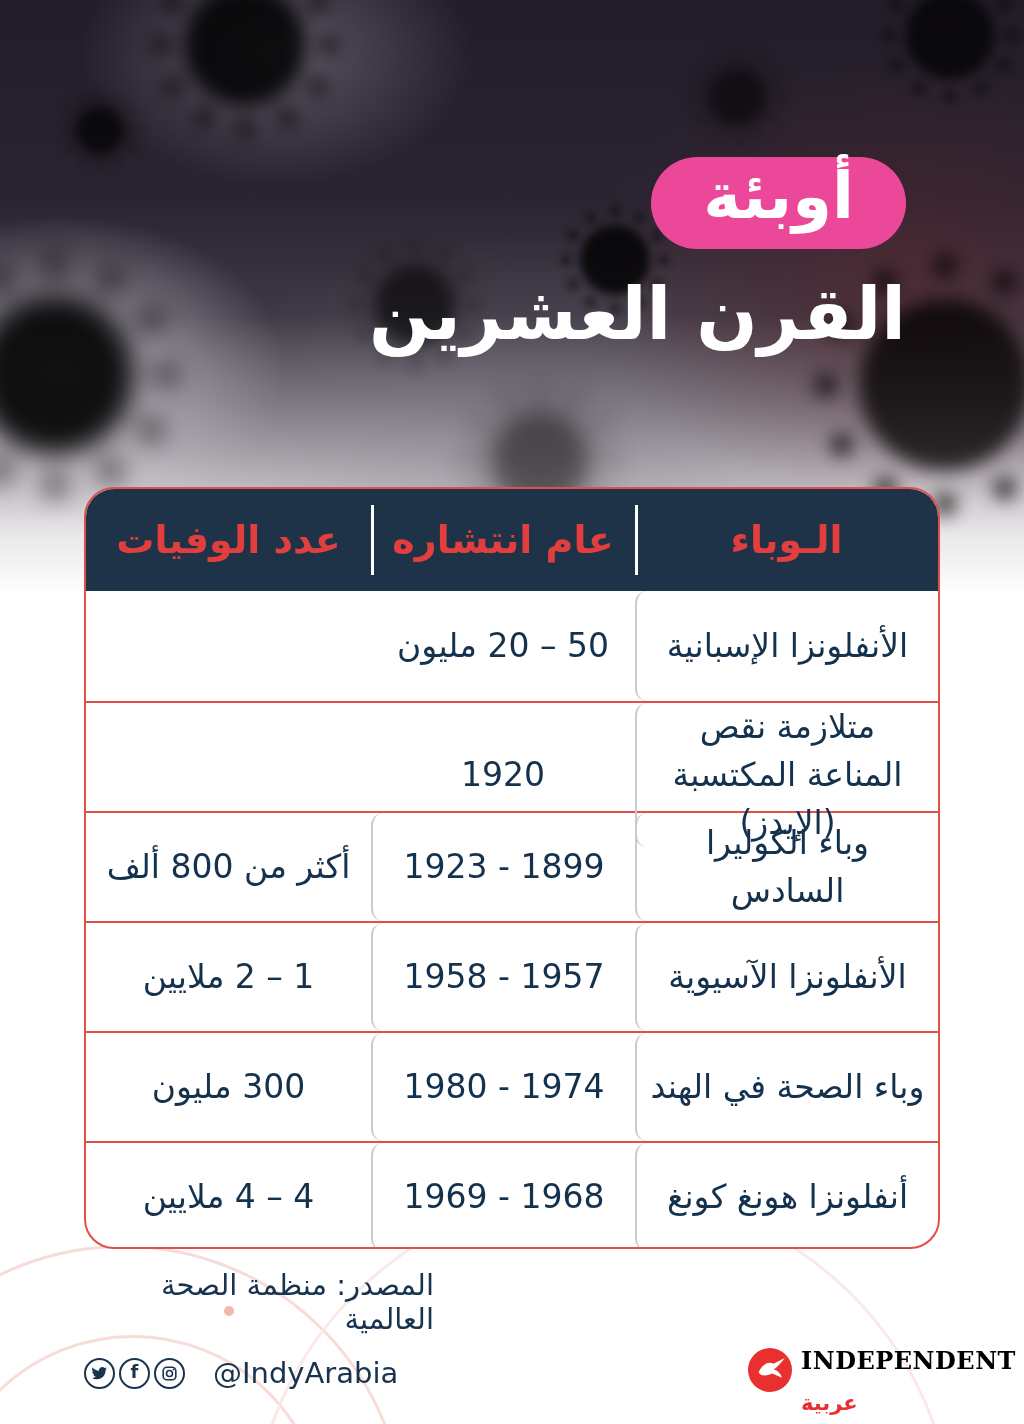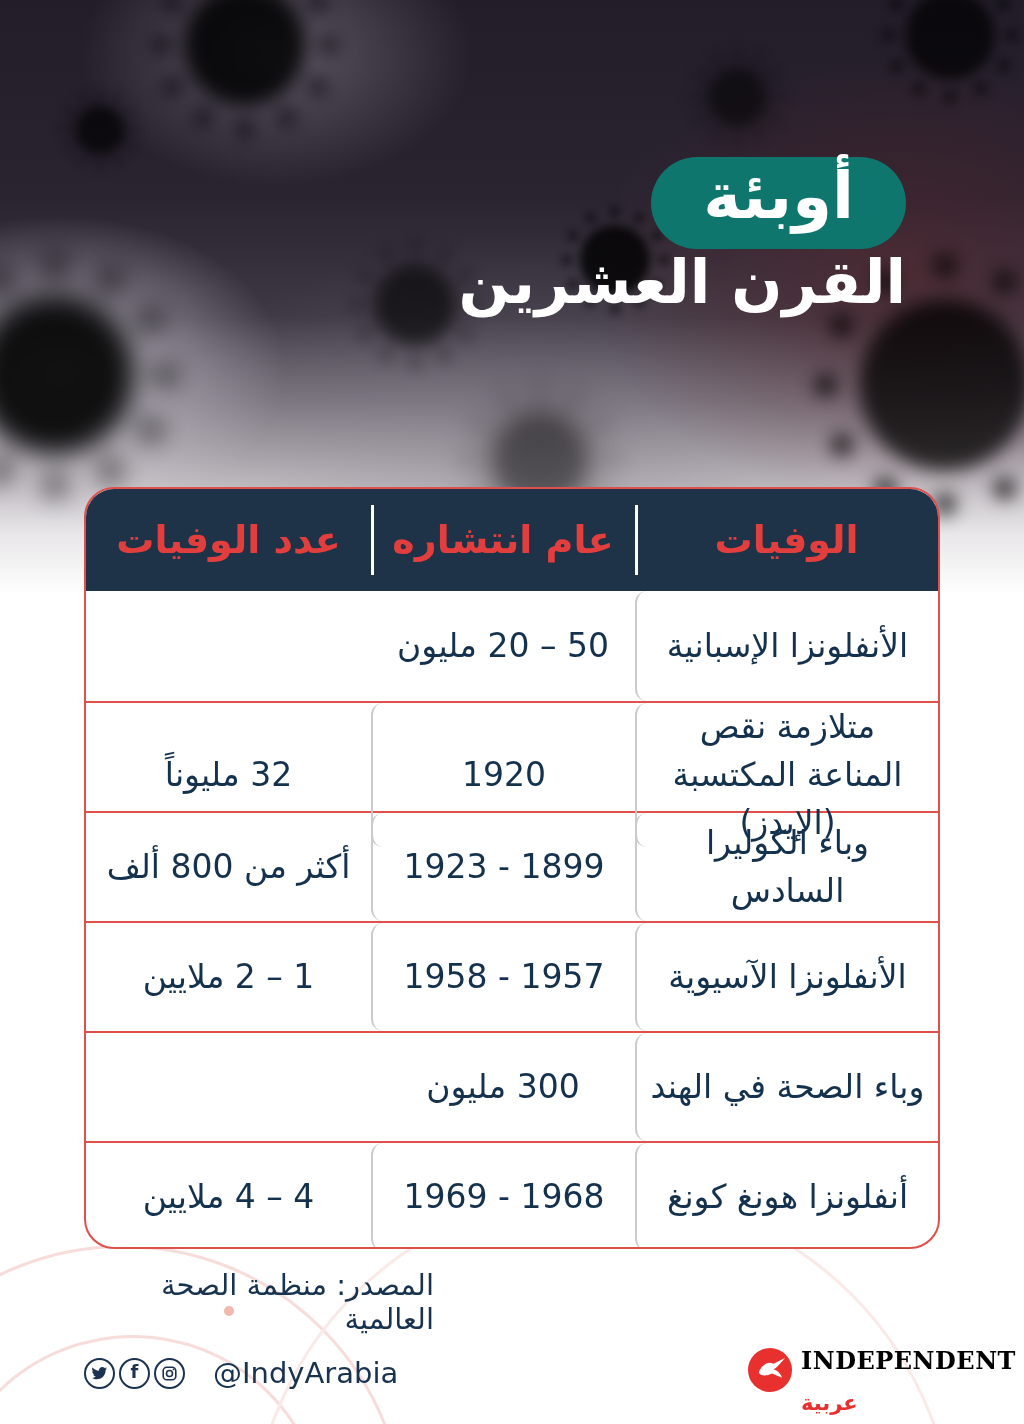--- a/index.html
+++ b/index.html
@@ -8,25 +8,25 @@
   
   .hero{position:absolute;left:0;top:0;width:1024px;height:660px;
     background:
       radial-gradient(ellipse 320px 220px at 6% 56%, rgba(200,196,206,.85), transparent 70%),
       radial-gradient(ellipse 280px 190px at 27% 8%, rgba(140,134,148,.55), transparent 70%),
       radial-gradient(ellipse 430px 320px at 88% 42%, rgba(95,38,44,.50), transparent 72%),
       radial-gradient(ellipse 520px 340px at 52% 72%, rgba(128,122,134,.38), transparent 72%),
       linear-gradient(180deg,#221d29 0%,#2a2431 30%,#3f3945 48%,#7d7781 61%,#b6b1b7 71%,#e9e7e9 81%,#ffffff 90%);}
   .virus{position:absolute;}
   
-  .badge{position:absolute;right:118px;top:157px;width:255px;height:92px;background:#0f766e;
+  .badge{position:absolute;right:118px;top:157px;width:255px;height:92px;background:#ec4899;
          border-radius:46px;display:flex;align-items:center;justify-content:center;}
   .badge span{color:#ffffff;font-size:64px;font-weight:bold;line-height:.9;transform:translateY(-6px);}
-  .main-title{position:absolute;right:118px;top:242px;width:780px;text-align:right;direction:rtl;
-              color:#ffffff;font-size:60px;font-weight:bold;line-height:1.35;}
+  .main-title{position:absolute;right:118px;top:266px;width:780px;text-align:right;direction:rtl;
+              color:#ffffff;font-size:72px;font-weight:bold;line-height:1.35;}
   
   .tbl{position:absolute;left:84px;top:487px;width:856px;height:762px;background:#ffffff;
        border:2px solid #df4f4b;border-radius:30px;overflow:hidden;box-sizing:border-box;z-index:2;}
   .thead{display:grid;grid-template-columns:303px 264px 1fr;direction:rtl;height:102px;
          background:#1e3347;align-items:center;}
   .thead .cell{position:relative;display:flex;align-items:center;justify-content:center;height:100%;
                color:#e23e3e;font-size:38px;font-weight:bold;border-radius:11px;}
   .thead .cell:not(:last-child)::after{content:"";position:absolute;left:0;top:16px;bottom:16px;
                width:3px;background:#ffffff;}
   .trow{display:grid;grid-template-columns:303px 264px 1fr;direction:rtl;height:110px;box-sizing:border-box;}
@@ -118,45 +118,45 @@
   <div class="arc arc2" style="left:250px;top:1190px;width:700px;height:700px;"></div>
   <div class="dot" style="left:224px;top:1306px;"></div>
 
   <div class="badge">
     <span>أوبئة</span>
   </div>
   <div class="main-title">القرن العشرين</div>
 
   <div class="tbl">
     <div class="thead">
-      <div class="cell">الوفيات</div>
+      <div class="cell">الـوباء</div>
       <div class="cell">عام انتشاره</div>
       <div class="cell">عدد الوفيات</div>
     </div>
     <div class="trow">
       <div class="cell">الأنفلونزا الإسبانية</div>
       <div class="cell">50 – 20 مليون</div>
     </div>
     <div class="trow">
       <div class="cell">متلازمة نقص المناعة المكتسبة (الإيدز)</div>
       <div class="cell">1920</div>
-      <div class="cell">32 مليوناً</div>
     </div>
     <div class="trow">
       <div class="cell">وباء الكوليرا السادس</div>
       <div class="cell">1899 - 1923</div>
       <div class="cell">أكثر من 800 ألف</div>
     </div>
     <div class="trow">
       <div class="cell">الأنفلونزا الآسيوية</div>
       <div class="cell">1957 - 1958</div>
       <div class="cell">1 – 2 ملايين</div>
     </div>
     <div class="trow">
       <div class="cell">وباء الصحة في الهند</div>
+      <div class="cell">1974 - 1980</div>
       <div class="cell">300 مليون</div>
     </div>
     <div class="trow">
       <div class="cell">أنفلونزا هونغ كونغ</div>
       <div class="cell">1968 - 1969</div>
       <div class="cell">4 – 4 ملايين</div>
     </div>
   </div>
 
   <div class="source">المصدر: منظمة الصحة العالمية</div>

